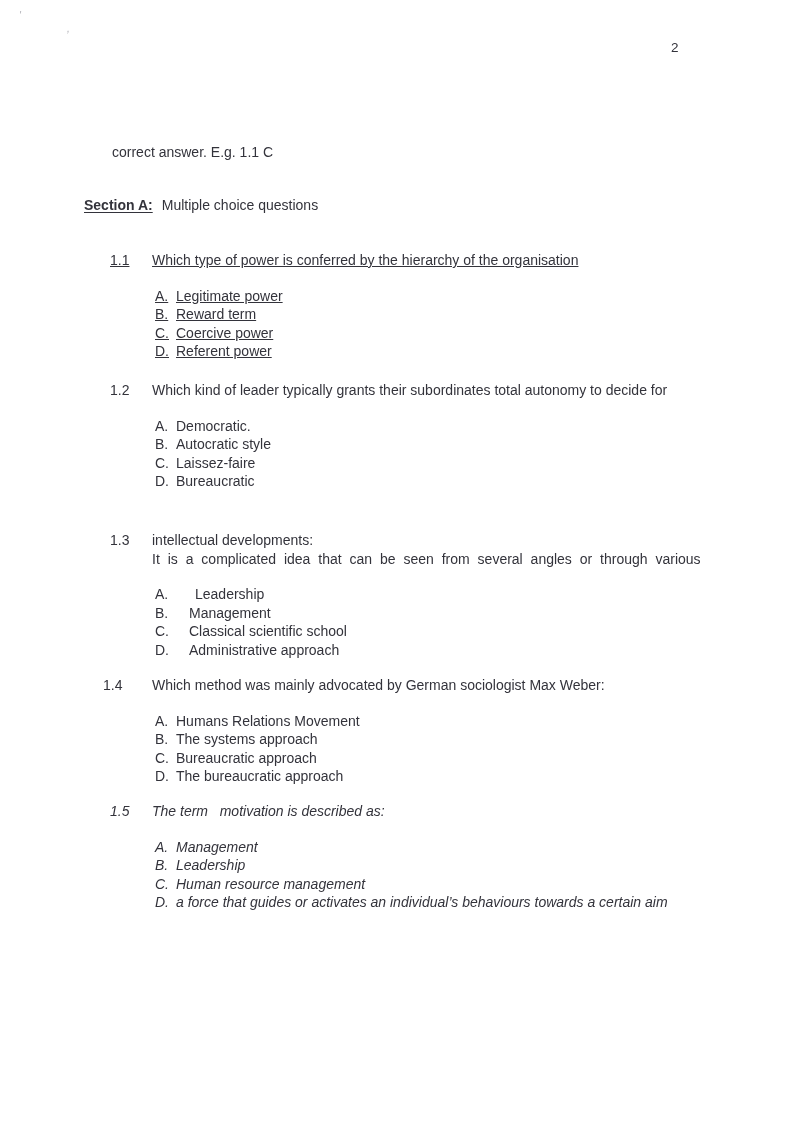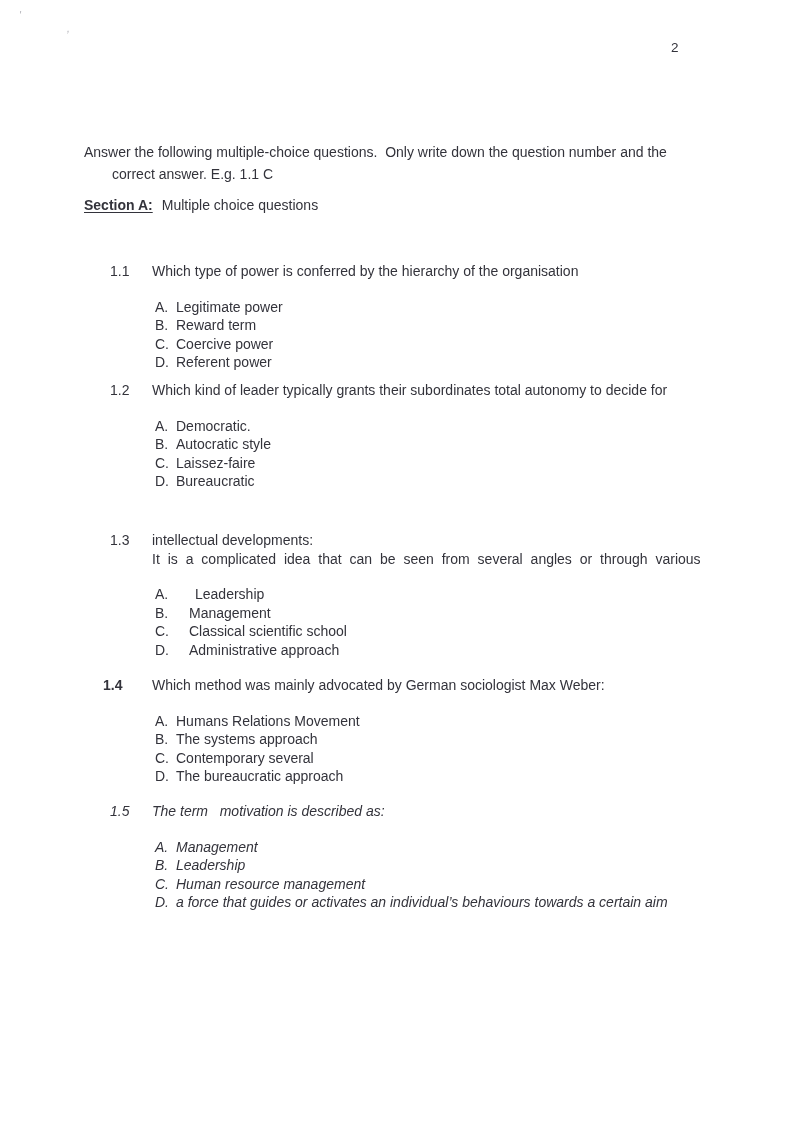--- a/index.html
+++ b/index.html
@@ -48,28 +48,28 @@
     text-decoration: underline;
     text-underline-offset: 2px;
   }
   .section-title { margin-left: 9px; }
   .question {
     position: absolute;
     left: 110px;
     width: 610px;
     font-size: 14px;
   }
-  .q-1 { top: 262px; }
+  .q-1 { top: 251px; text-decoration: underline; }
   .q-2 { top: 381px; }
   .q-3 { top: 531px; }
   .q-4 { top: 676px; }
   .q-5 { top: 802px; font-style: italic; }
   .q-row { display: flex; line-height: 18.6px; }
   .q-num { width: 42px; flex-shrink: 0; }
-  .q-4 .q-num { margin-left: -7px; width: 49px; font-weight: bold; }
+  .q-4 .q-num { margin-left: -7px; width: 49px; }
   .q-text { width: 560px; }
   .q-text .line { white-space: pre; }
   .line-justify { word-spacing: 4px; }
   .options {
     margin-top: 17px;
     margin-left: 45px;
     line-height: 18.6px;
   }
   .opt { display: flex; }
   .opt-letter { width: 21px; flex-shrink: 0; }
@@ -80,21 +80,20 @@
 <body>
 
 <div class="page">
 
   <span class="scan-artifact artifact-1">'</span>
   <span class="scan-artifact artifact-2">,</span>
 
   <div class="page-number t">2</div>
 
   <div class="intro">
-    <div class="t">Answer the following multiple-choice questions.  Only write down the question number and the</div>
     <div class="t intro-line-2">correct answer. E.g. 1.1 C</div>
   </div>
 
   <div class="section-heading">
     <span class="section-label t">Section A:</span><span class="section-title t">Multiple choice questions</span>
   </div>
 
   <div class="question q-1">
     <div class="q-row">
       <span class="q-num t">1.1</span>
@@ -188,21 +187,21 @@
       <div class="opt">
         <span class="opt-letter t">A.</span>
         <span class="opt-text t">Humans Relations Movement</span>
       </div>
       <div class="opt">
         <span class="opt-letter t">B.</span>
         <span class="opt-text t">The systems approach</span>
       </div>
       <div class="opt">
         <span class="opt-letter t">C.</span>
-        <span class="opt-text t">Contemporary several</span>
+        <span class="opt-text t">Bureaucratic approach</span>
       </div>
       <div class="opt">
         <span class="opt-letter t">D.</span>
         <span class="opt-text t">The bureaucratic approach</span>
       </div>
     </div>
   </div>
 
   <div class="question q-5">
     <div class="q-row">

